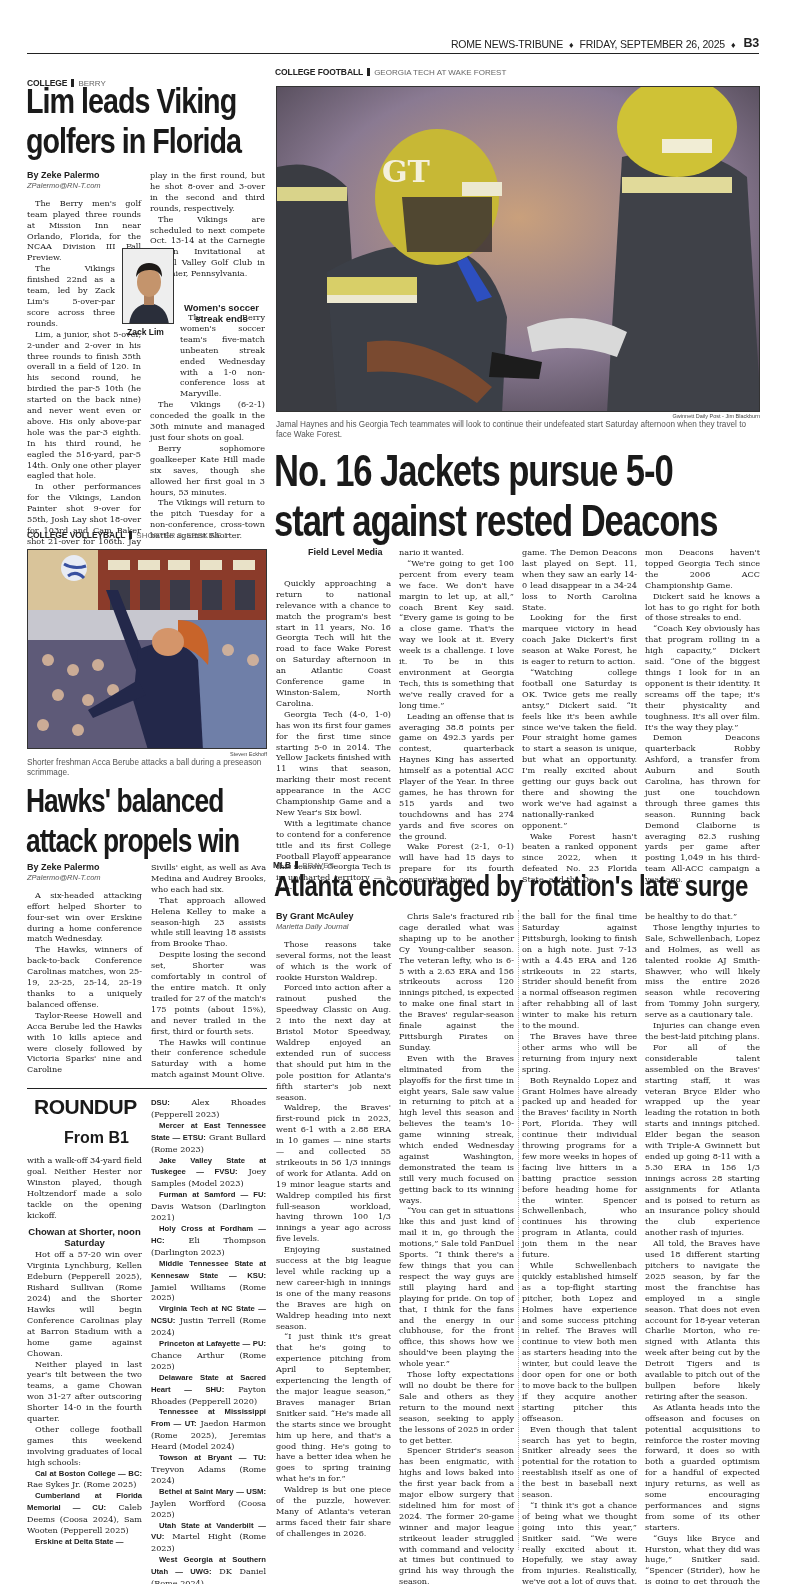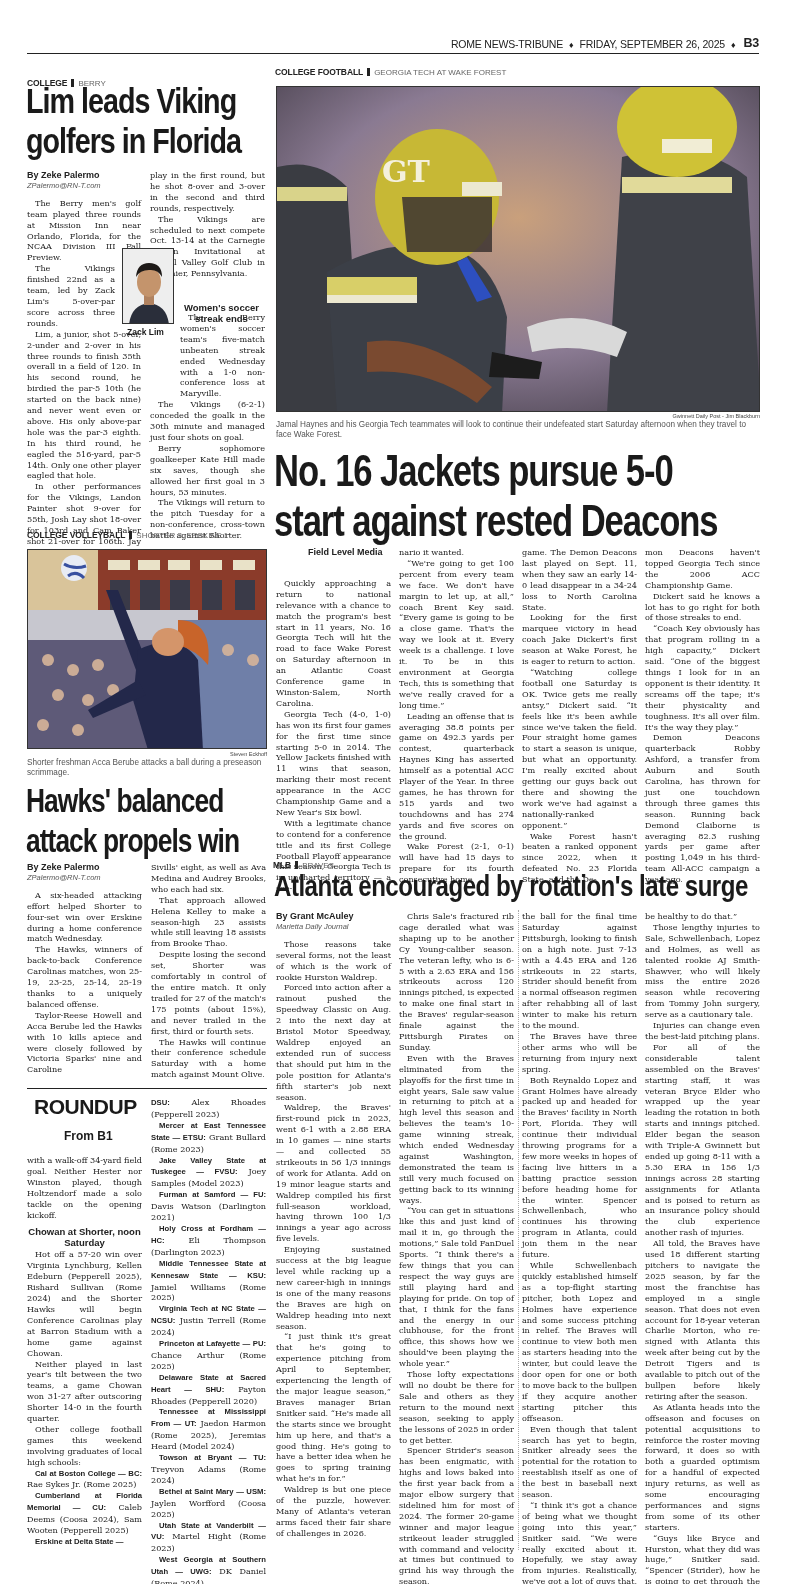--- a/index.html
+++ b/index.html
@@ -28,21 +28,21 @@
   .rnd-lead { font-family: "Liberation Sans", sans-serif; font-weight: bold; font-size: 7.7px; }
 
   .photo { position: absolute; overflow: hidden; border: 1px solid #333; }
   .credit { position: absolute; font-family: "Liberation Sans", sans-serif; font-size: 5.5px; color: #444; text-align: right; }
   .caption { position: absolute; font-family: "Liberation Sans", sans-serif; font-size: 8.2px; line-height: 10px; color: #555; }
 
   .rule { position: absolute; height: 1px; background: #222; }
   .vrule { position: absolute; width: 0; border-left: 1px dotted #aaa; }
 
   .roundup-title { position: absolute; font-family: "Liberation Sans", sans-serif; font-weight: bold; font-size: 21px; letter-spacing: -0.5px; color: #1a1a1a; }
-  .roundup-sub { position: absolute; font-family: "Liberation Sans", sans-serif; font-weight: bold; font-size: 12px; color: #1a1a1a; }
+  .roundup-sub { position: absolute; font-family: "Liberation Sans", sans-serif; font-weight: bold; font-size: 16px; color: #1a1a1a; }
 
   .mug { position: absolute; border: 1px solid #333; overflow: hidden; background: #f3f3f3; }
   .mug-label { position: absolute; font-family: "Liberation Sans", sans-serif; font-weight: bold; font-size: 8.5px; }
 </style>
 </head>
 <body>
 
 <div class="masthead">
   <span>ROME NEWS-TRIBUNE</span>
   <span class="sep">♦</span>

